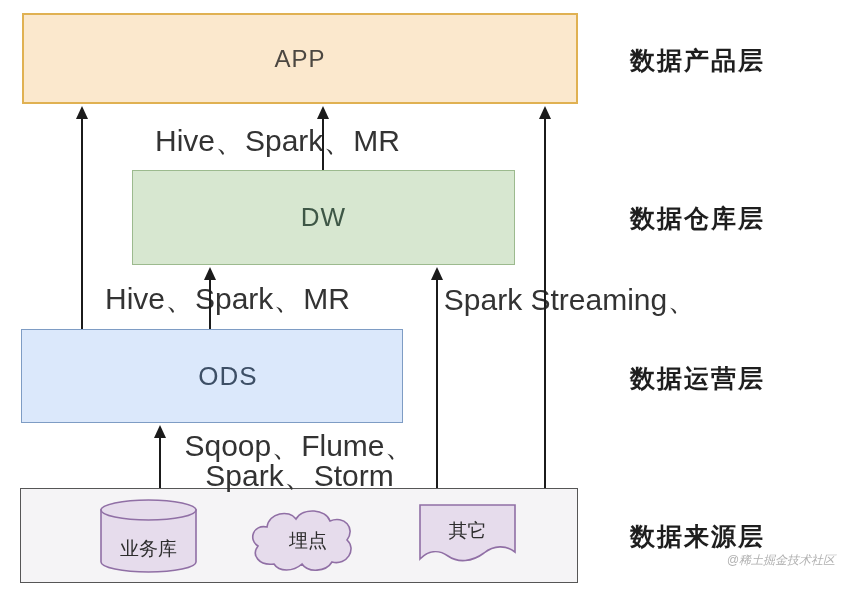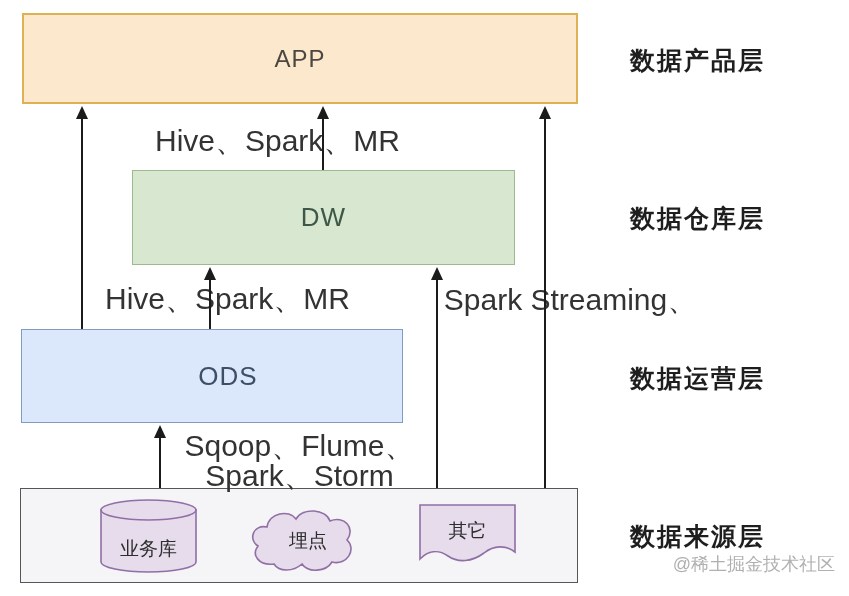--- a/index.html
+++ b/index.html
@@ -109,21 +109,21 @@
 
   
   .watermark {
     position: absolute;
     color: #a8a8a8;
     opacity: 0.9;
     white-space: nowrap;
     z-index: 4;
     text-shadow: 1px 1px 0 #ffffff;
   }
-  .watermark.juejin { right: 14px; top: 552px; font-size: 18px; }
+  .watermark.juejin { right: 14px; top: 552px; font-size: 12px; font-style: italic; }
   .watermark.csdn  { right: 12px; top: 566px; font-size: 19px; }
 </style>
 </head>
 <body>
 
 <div id="canvas">
 
   <div class="node app">
     <span class="node-label">APP</span>
   </div>

